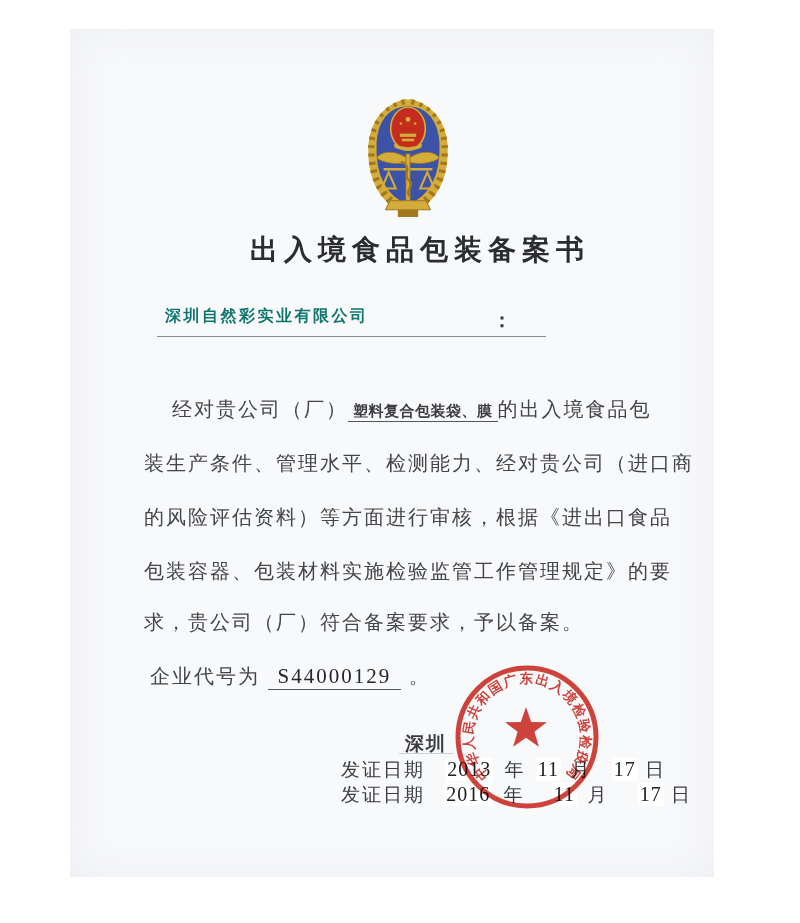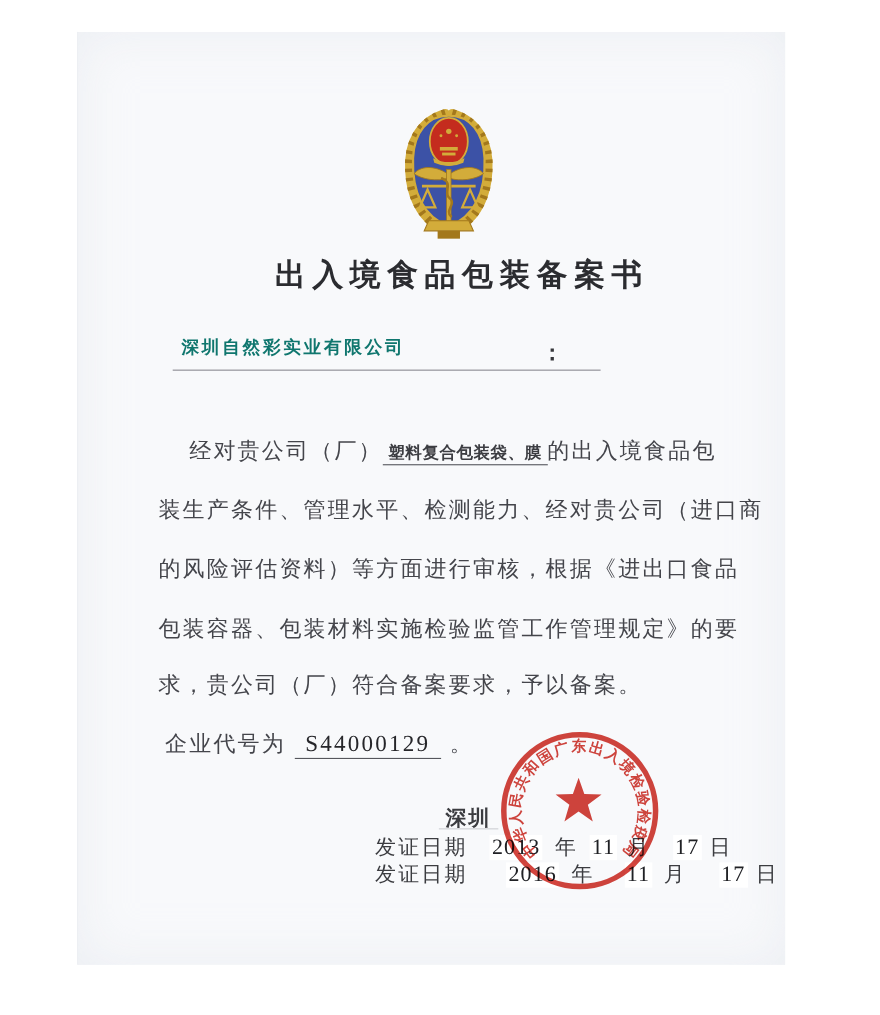--- a/index.html
+++ b/index.html
@@ -97,21 +97,21 @@
     <span class="u num patch" style="margin-left:13px">2013</span>
     <span class="u" style="margin-left:4px">年</span>
     <span class="u num" style="margin-left:3px">11</span>
     <span class="u" style="margin-left:2px">月</span>
     <span class="u num" style="margin-left:13px">17</span>
     <span class="u">日</span>
   </div>
 
   <div class="abs daterow" style="left:341px;top:782px">
     <span class="u">发证日期</span>
-    <span class="u num patch" style="margin-left:28px">2016</span>
+    <span class="u num patch" style="margin-left:12px">2016</span>
     <span class="u" style="margin-left:4px">年</span>
     <span class="u num patch" style="margin-left:20px">11</span>
     <span class="u" style="margin-left:3px">月</span>
     <span class="u num" style="margin-left:22px">17</span>
     <span class="u">日</span>
   </div>
 
   <svg class="abs stamp" width="160" height="160" viewBox="-80 -80 160 160">
     <circle cx="0" cy="0" r="69" fill="none" style="stroke:var(--stamp,#cd2a22)" stroke-width="5"></circle>
     <polygon transform="translate(-1,-8)" points="0,-22 5.2,-7.1 20.9,-6.8 8.4,2.7 12.9,17.8 0,8.8 -12.9,17.8 -8.4,2.7 -20.9,-6.8 -5.2,-7.1" style="fill:var(--stamp,#cd2a22)"></polygon>

